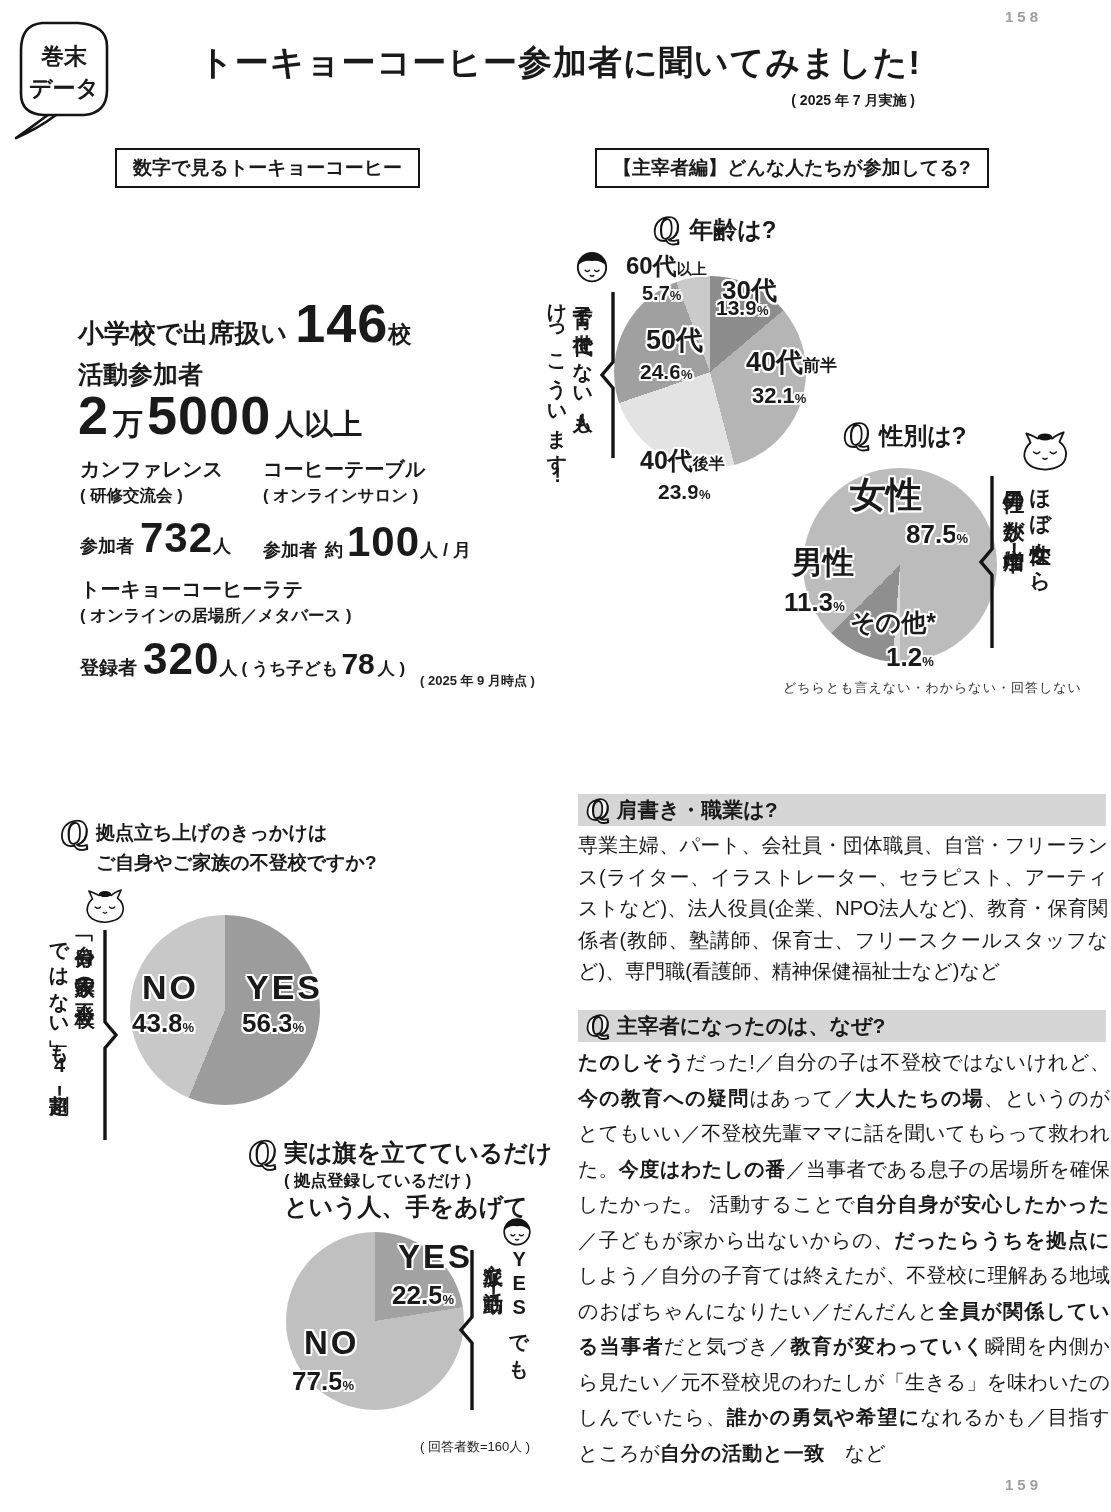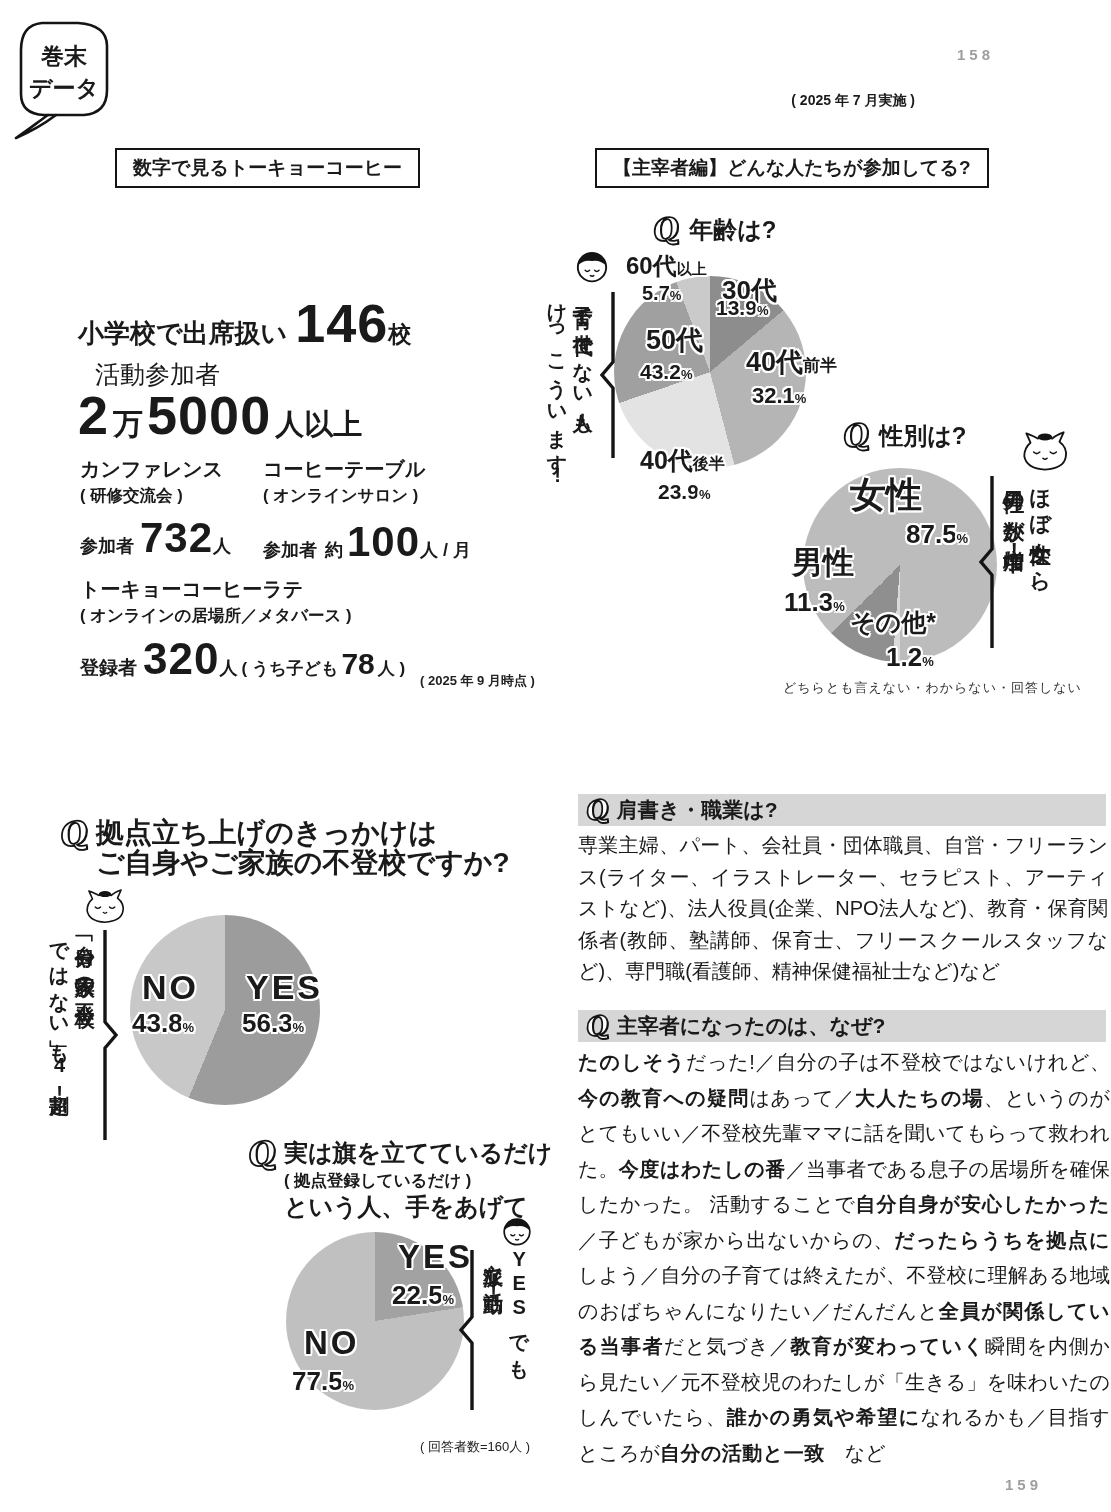--- a/index.html
+++ b/index.html
@@ -36,56 +36,57 @@
   .vcol{writing-mode:vertical-rl;text-orientation:upright;font-weight:700;font-size:20px;
         letter-spacing:2px;line-height:1.08;white-space:nowrap;}
   .graybar{background:#d6d6d6;display:flex;align-items:center;gap:8px;padding:2px 8px;height:28px;}
   .graybar .qtext{font-size:21px;font-weight:700;}
   .rbody{font-size:20px;line-height:31.5px;text-align:justify;}
   .rbody2{font-size:20px;line-height:35.5px;text-align:justify;}
   .rbody2 .b{font-weight:700;letter-spacing:0.5px;}
   .footnote{font-size:13px;letter-spacing:1px;color:#333;}
   .small-note{font-size:13px;color:#222;font-weight:700;text-align:center;}
   .q2line{display:flex;gap:8px;align-items:flex-start;}
-  .q2line .lines{font-size:28px;font-weight:700;line-height:30px;white-space:nowrap;}
+  .q2line .lines{font-size:19px;font-weight:700;line-height:30px;white-space:nowrap;}
   .q2line .lines .mid{font-size:16.5px;line-height:24px;}
   .badge-text{position:absolute;left:14px;top:32px;width:84px;text-align:center;
               font-size:23px;font-weight:700;line-height:32px;}
 </style>
 </head>
 <body>
 
 <div class="page">
 
-  <div class="abs pagenum" style="left:957px;top:8px;margin-top:38px;">158</div>
+  <div class="abs pagenum" style="left:1005px;top:8px;">158</div>
   <div class="abs pagenum" style="left:1005px;top:1476px;">159</div>
 
   <div class="abs" style="left:8px;top:8px;width:112px;height:132px;">
     <svg width="112" height="132" viewBox="0 0 112 132">
       <path d="M34 15 Q13 17 13 42 V86 Q13 106 36 107 H76 Q99 105 99 82 V38 Q99 17 70 15 Z" fill="#fff" stroke="#141414" stroke-width="2.6" stroke-linejoin="round"></path>
       <path d="M40 107 C30 114 20 122 8 130 M8 130 C22 124 36 116 48 107" fill="none" stroke="#141414" stroke-width="2.6" stroke-linecap="round"></path>
     </svg>
     <div class="badge-text">
       <div>巻末</div>
       <div>データ</div>
     </div>
   </div>
 
+  <div class="abs page-title" style="left:160px;top:40px;width:800px;">トーキョーコーヒー参加者に聞いてみました!</div>
   <div class="abs date-note" style="left:690px;top:92px;width:225px;">( 2025 年 7 月実施 )</div>
 
   <div class="abs boxhead" style="left:115px;top:148px;">数字で見るトーキョーコーヒー</div>
 
 
   <div class="abs baseline-row" style="left:78px;top:296px;">
     <span style="font-size:26px;font-weight:700;">小学校で出席扱い</span>
     <span class="n-big" style="margin-left:8px;">146</span>
     <span class="u-md">校</span>
   </div>
 
-  <div class="abs" style="left:95px;top:358px;font-size:25px;font-weight:400;">活動参加者</div>
+  <div class="abs" style="left:78px;top:358px;font-size:25px;font-weight:700;">活動参加者</div>
 
   <div class="abs baseline-row" style="left:78px;top:388px;">
     <span class="n-big">2</span>
     <span class="n-sm" style="margin:0 4px;">万</span>
     <span class="n-big">5000</span>
     <span class="u-lg" style="margin-left:4px;">人以上</span>
   </div>
 
   <div class="abs" style="left:80px;top:456px;">
     <div class="sub-title">カンファレンス</div>
@@ -139,21 +140,21 @@
     <span style="font-size:20px;">5.7</span><span class="psym">%</span>
   </div>
 
   <div class="lbl outl" style="left:722px;top:277px;font-size:26px;">30代</div>
   <div class="lbl outl" style="left:716px;top:297px;">
     <span style="font-size:21px;">13.9</span><span class="psym">%</span>
   </div>
 
   <div class="lbl outl" style="left:646px;top:327px;font-size:27px;">50代</div>
   <div class="lbl outl" style="left:640px;top:361px;">
-    <span style="font-size:21px;">43.2</span><span class="psym">%</span>
+    <span style="font-size:21px;">24.6</span><span class="psym">%</span>
   </div>
 
   <div class="lbl outl" style="left:746px;top:349px;">
     <span style="font-size:27px;">40代</span><span style="font-size:17px;">前半</span>
   </div>
   <div class="lbl outl" style="left:752px;top:385px;">
     <span style="font-size:22px;">32.1</span><span class="psym">%</span>
   </div>
 
   <div class="lbl outl" style="left:640px;top:448px;">

